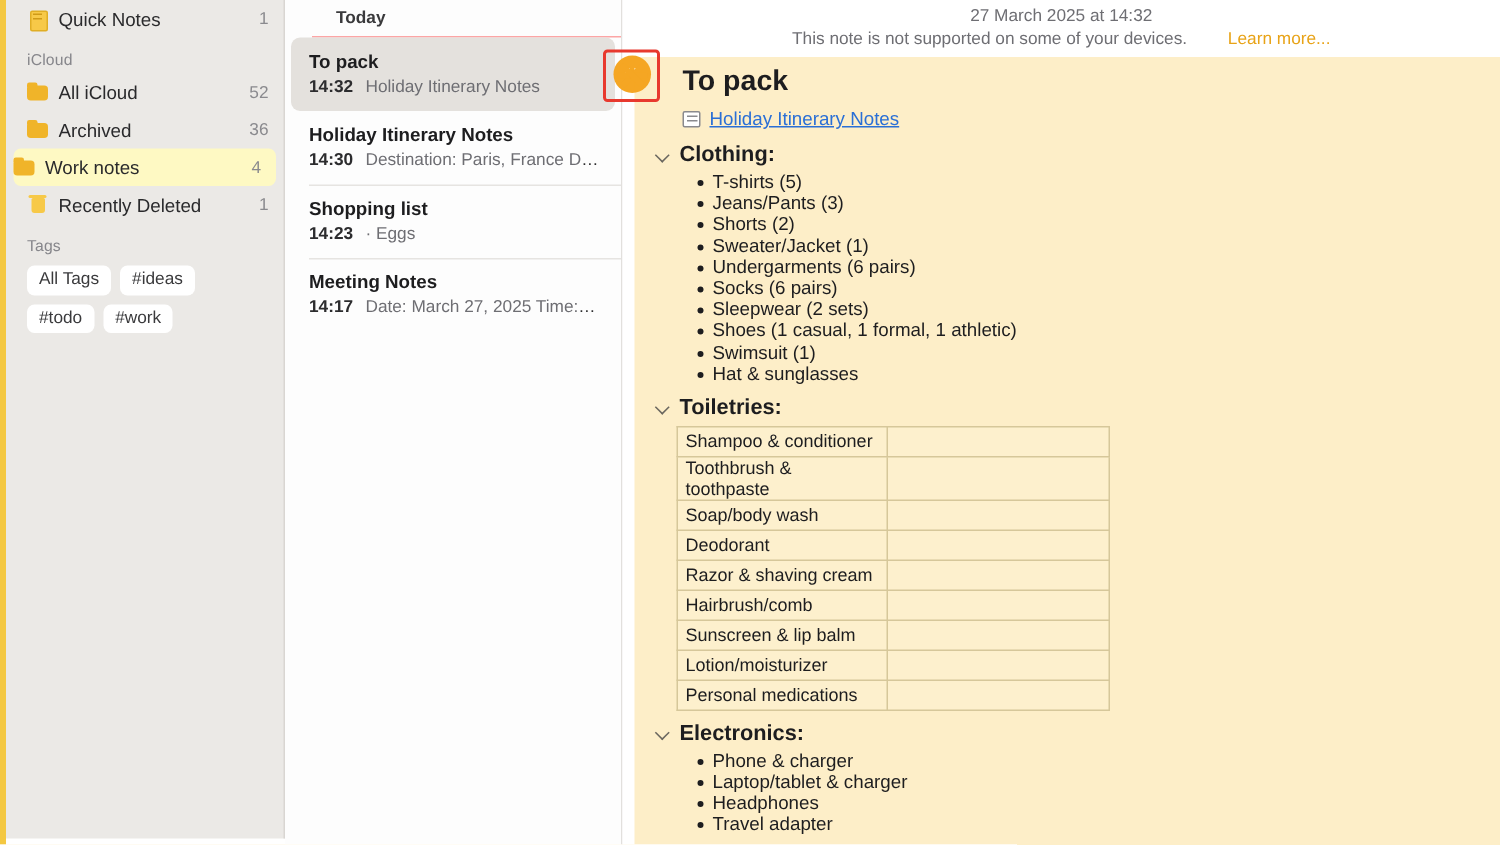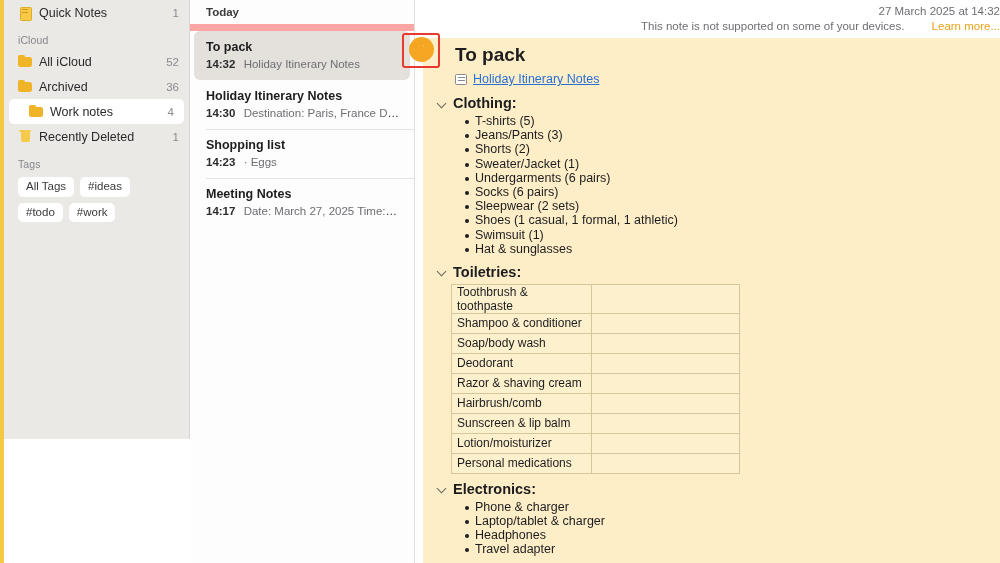--- a/index.html
+++ b/index.html
@@ -18,42 +18,42 @@
 
   
   .accent-strip {
     width: 4px; height: 563px;
     background: #f4c842;
     flex: 0 0 4px;
   }
 
   
   .sidebar {
-    width: 186px; height: 439px;
+    width: 186px; height: 559px;
     background: #ebe9e6;
     flex: 0 0 186px;
     padding-top: 0px;
     font-size: 12.5px;
     overflow: hidden;
     border-right: 1px solid #d9d6d2;
   }
   .side-row {
     height: 25px;
     display: flex;
     align-items: center;
     padding: 0 10px 0 14px;
     gap: 7px;
     color: #2a2a2c;
     white-space: nowrap;
   }
   .side-row.selected {
-    background: #ffffff;
+    background: #fef9c3;
     border-radius: 5px;
     margin: 0 5px;
-    padding-left: 20px;
+    padding-left: 0;
   }
   .side-row .count {
     margin-left: auto;
     color: #8a8a8e;
     font-size: 11.5px;
   }
   .side-label { overflow: hidden; text-overflow: ellipsis; }
   .section-head {
     font-size: 10.5px;
     color: #86868b;
@@ -128,21 +128,22 @@
     flex: 0 0 225px;
     background: #fdfdfd;
     border-right: 1px solid #e2e0dd;
     overflow: hidden;
   }
   .list-head {
     font-size: 11.5px;
     font-weight: bold;
     color: #3a3a3c;
     padding: 6px 0 6px 16px;
-    border-bottom: 7px solid #fca5a5;
+    border-bottom: 1px solid #fca5a5;
+    margin-left: 18px;
   }
   .note-item {
     padding: 9px 14px 10px 16px;
     position: relative;
   }
   .note-item + .note-item::before {
     content: "";
     position: absolute; left: 16px; right: 0; top: 0;
     height: 1px; background: #e6e4e1;
   }
@@ -173,21 +174,21 @@
     flex: 1 1 auto;
     height: 563px;
     background: #ffffff;
     position: relative;
     overflow: hidden;
   }
   .editor-topbar {
     height: 31px;
     display: flex;
     flex-direction: column;
-    align-items: flex-end;
+    align-items: center;
     justify-content: flex-start;
     padding-top: 5px;
   }
   .editor-date {
     font-size: 11.5px;
     color: #6e6e73;
   }
   .editor-subnote {
     font-size: 11.5px;
     color: #6e6e73;
@@ -451,25 +452,25 @@
         <li>Hat &amp; sunglasses</li>
       </ul>
 
       <div class="sec-head">
         <span class="chev"></span>
         <span>Toiletries:</span>
       </div>
       <table class="toiletries">
         <tbody>
             <tr>
+          <td class="c1">Shampoo &amp; conditioner</td>
+          <td class="c2"></td>
+        </tr>
+        <tr>
           <td class="c1">Toothbrush &amp; toothpaste</td>
-          <td class="c2"></td>
-        </tr>
-        <tr>
-          <td class="c1">Shampoo &amp; conditioner</td>
           <td class="c2"></td>
         </tr>
         <tr>
           <td class="c1">Soap/body wash</td>
           <td class="c2"></td>
         </tr>
         <tr>
           <td class="c1">Deodorant</td>
           <td class="c2"></td>
         </tr>

